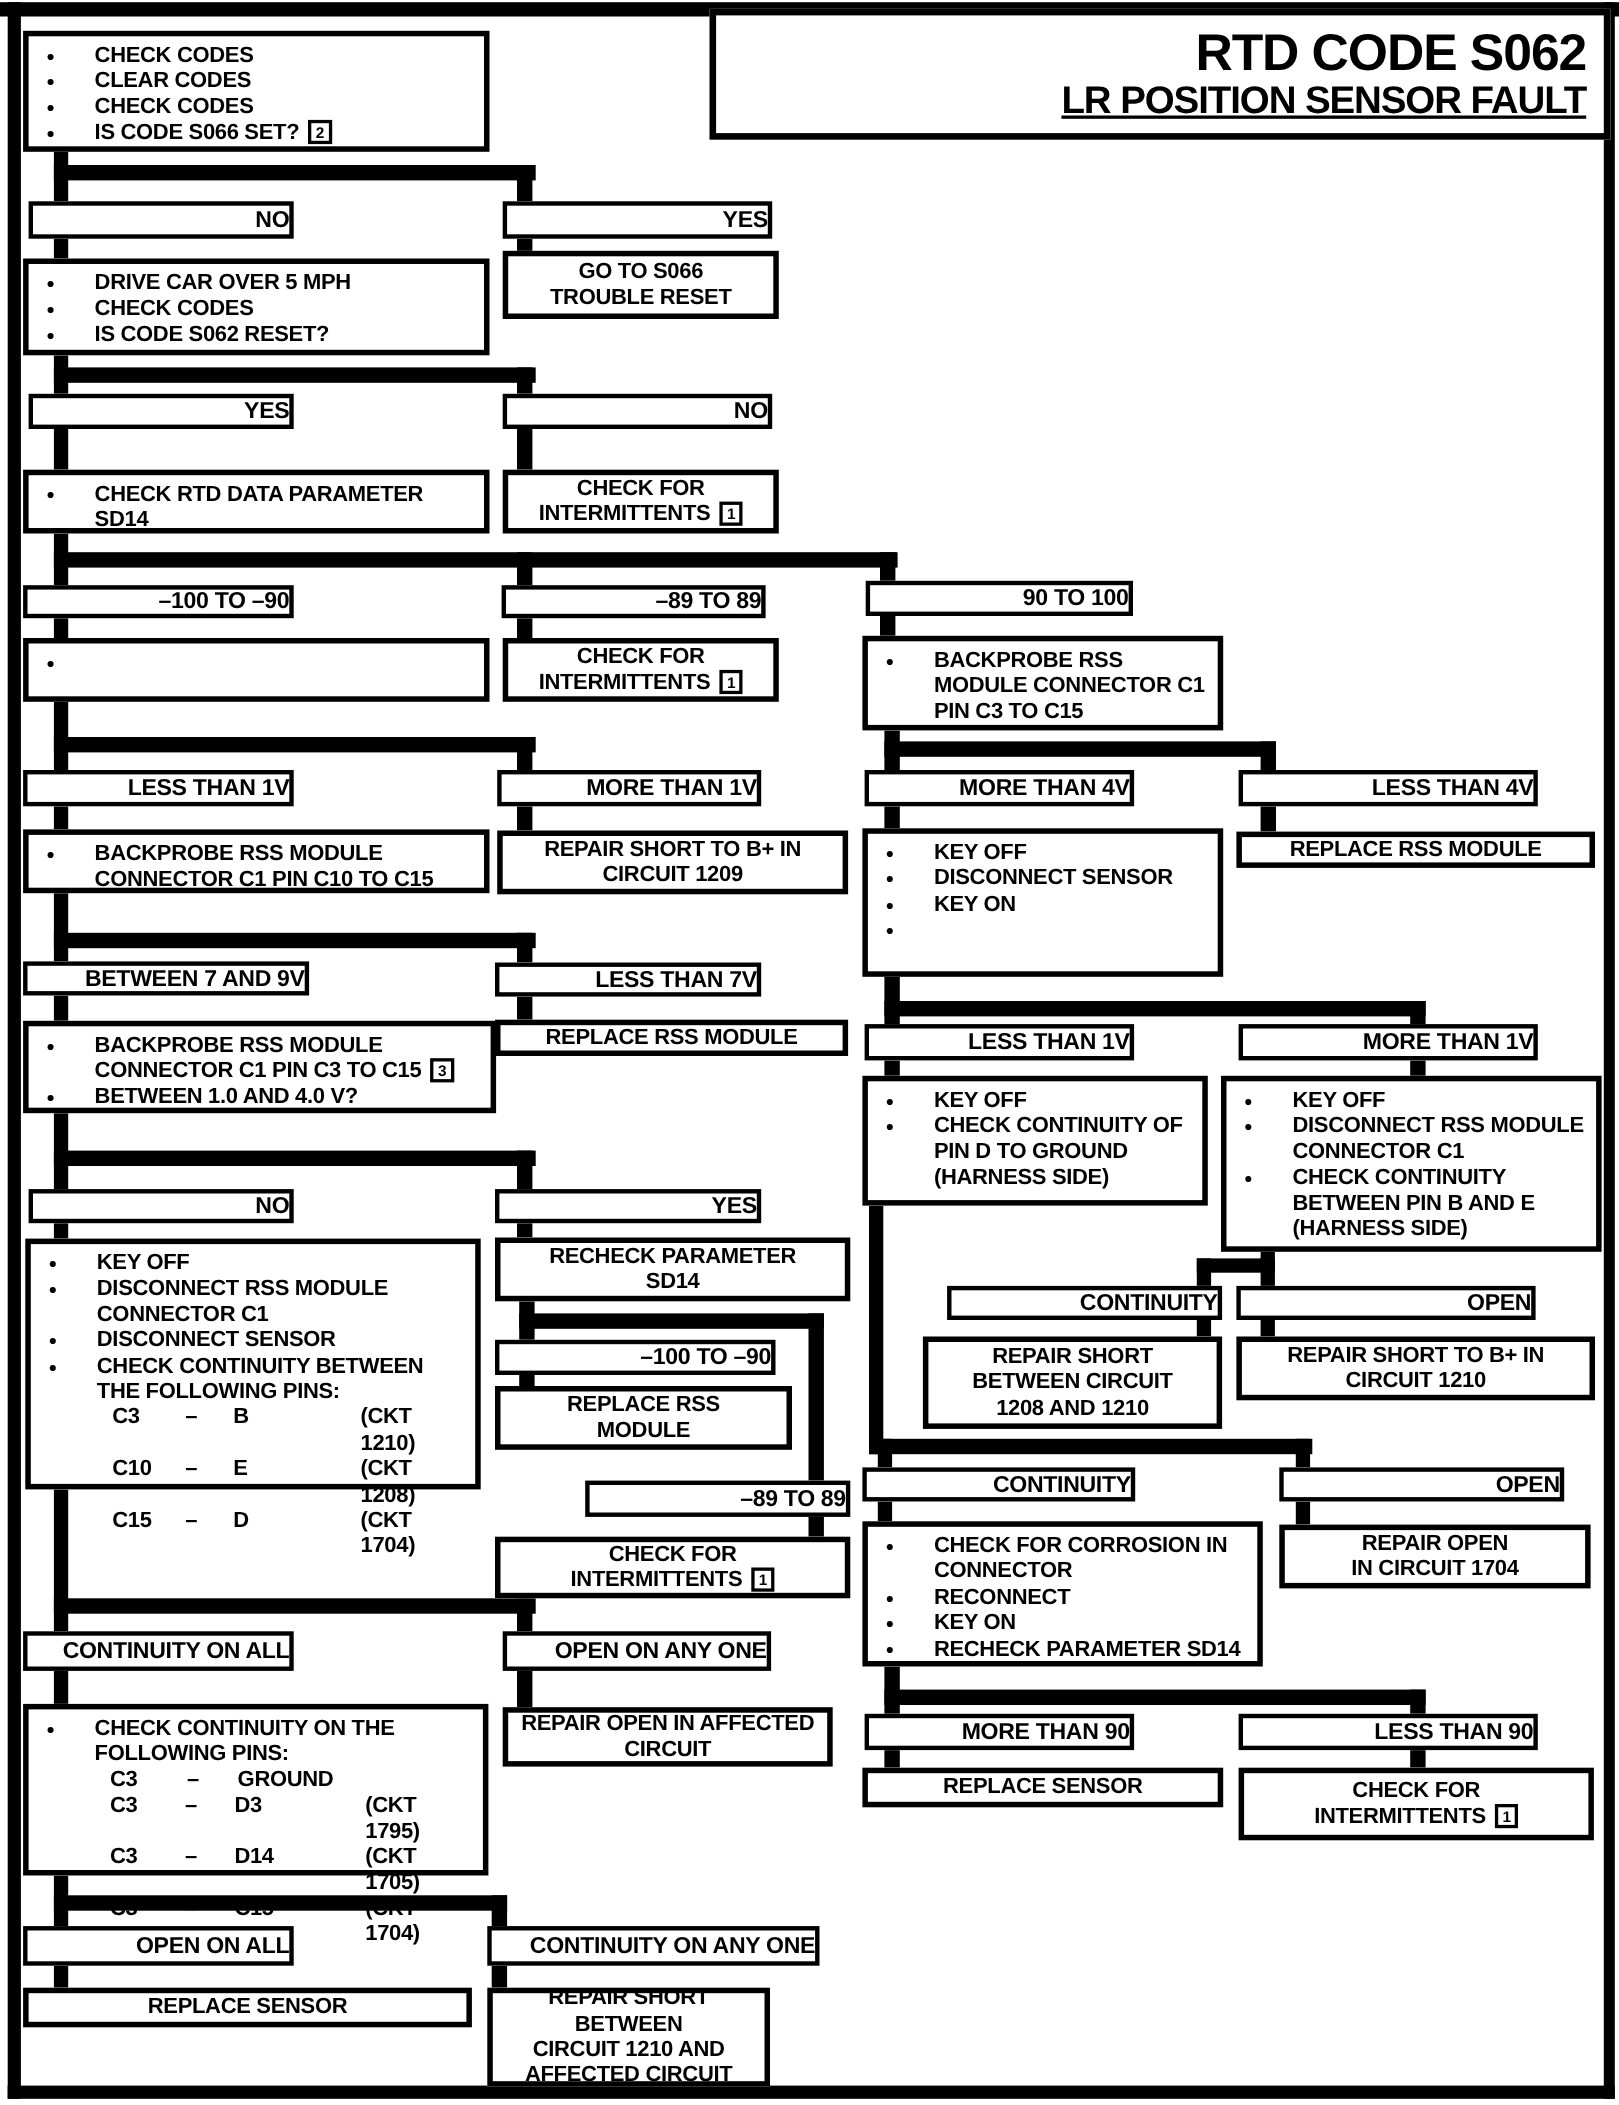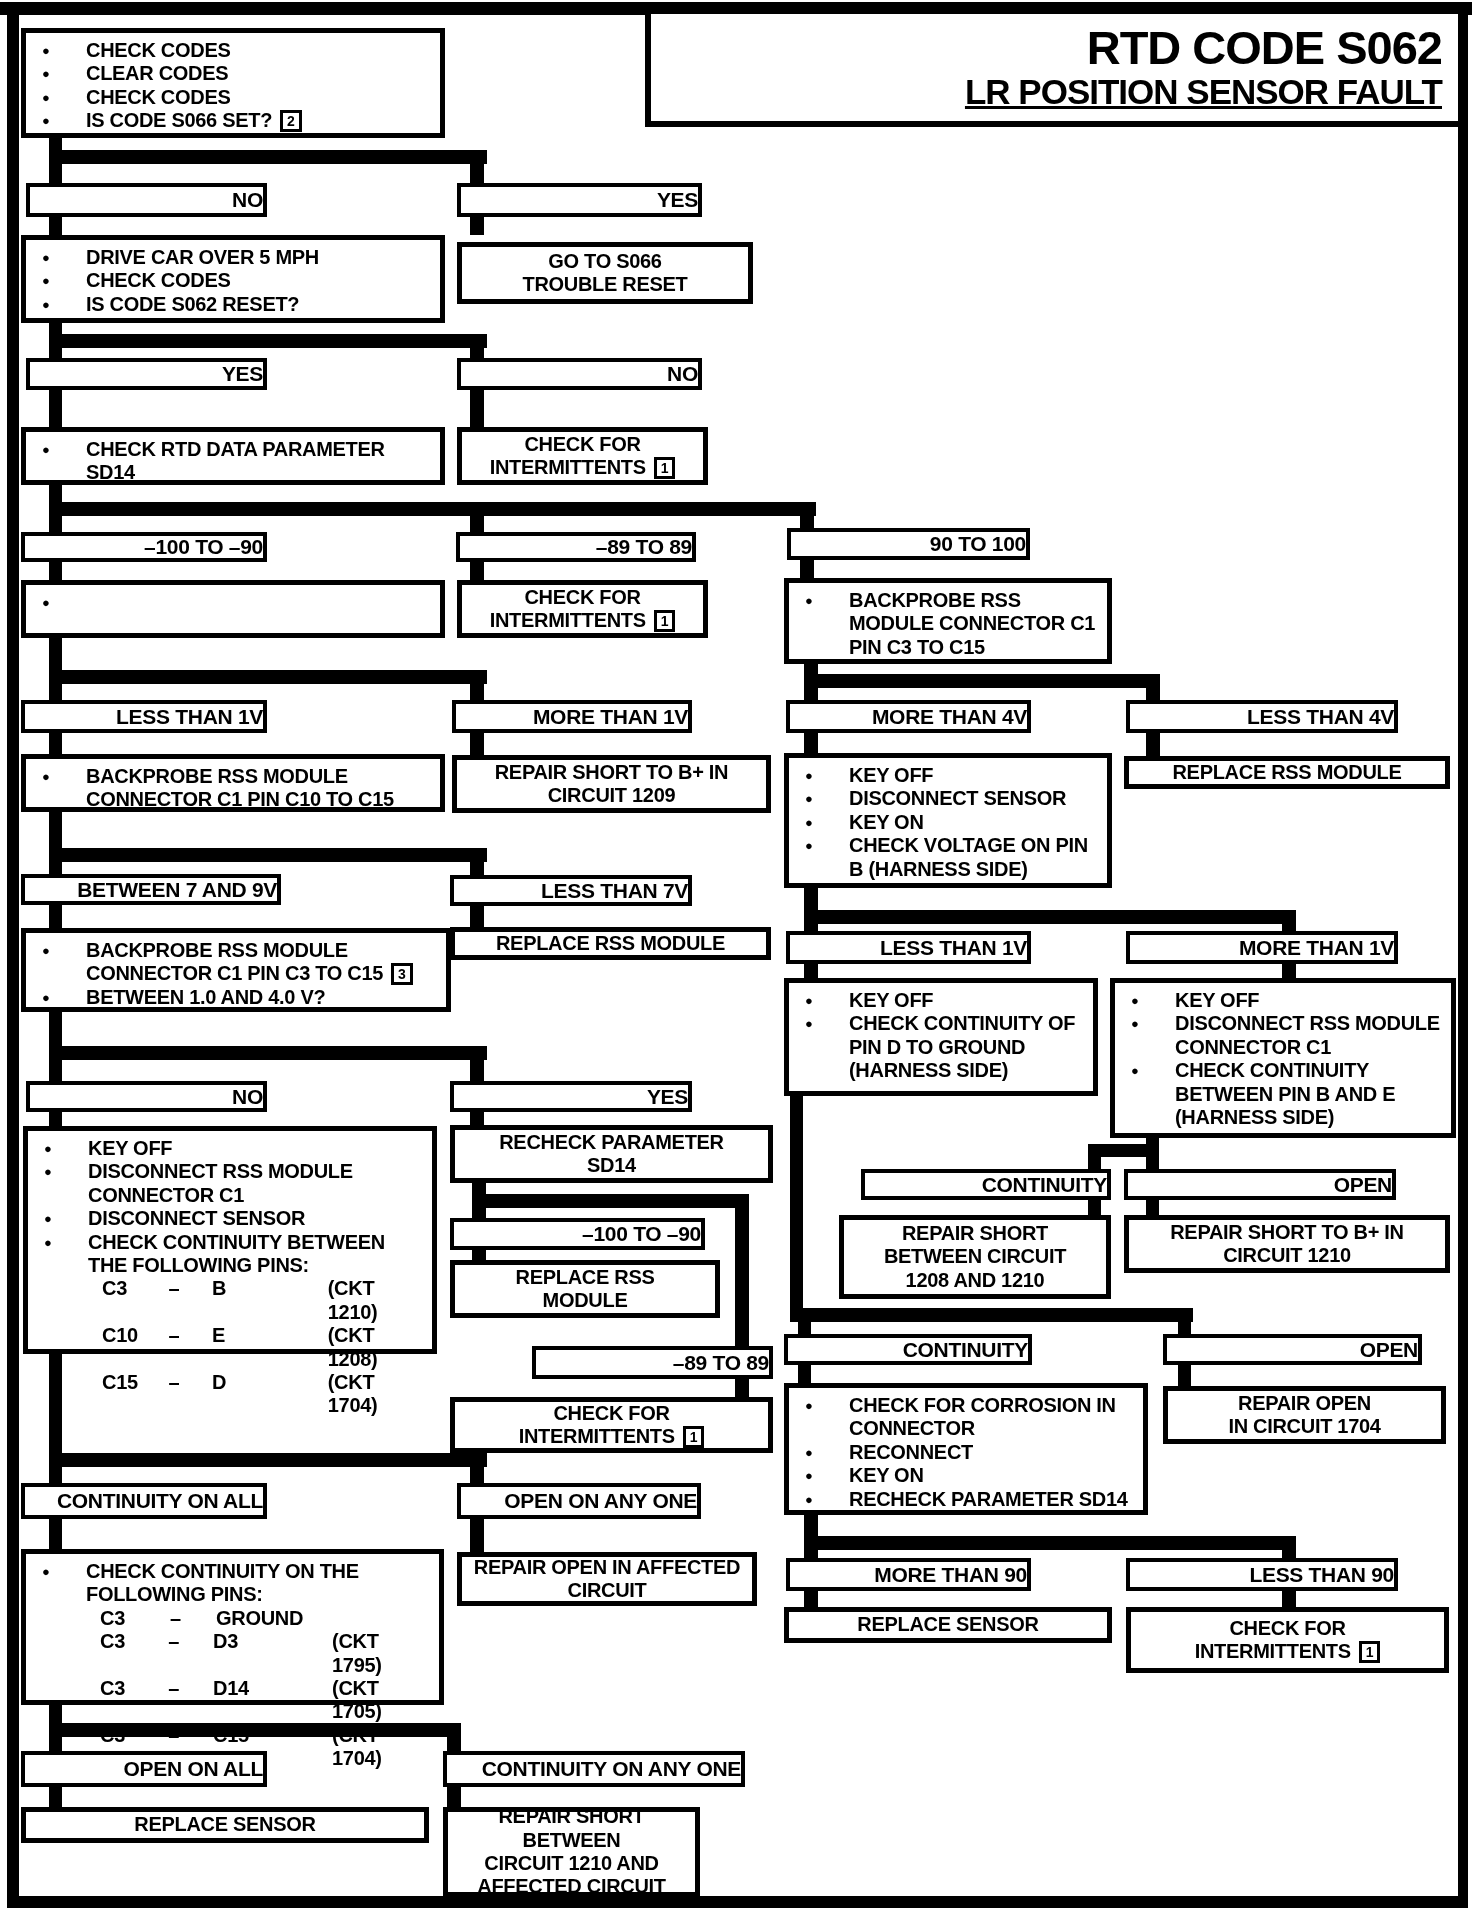--- a/index.html
+++ b/index.html
@@ -143,21 +143,21 @@
         </div>
         <div class="item">
           <div class="bull">●</div>
           <span class="txt">CHECK CODES</span>
         </div>
         <div class="item">
           <div class="bull">●</div>
           <span class="txt">IS CODE S062 RESET?</span>
         </div>
       </div>
-      <div class="node center" style="left: 457px; top: 242px; width: 296px; height: 62px;">
+      <div class="node center" style="left: 457px; top: 228px; width: 251px; height: 62px;">
         <div class="cline">GO TO S066</div>
         <div class="cline">TROUBLE RESET</div>
       </div>
       <div class="node label" style="left: 26px; top: 358px; width: 241px; height: 32px;">
         <div class="cline">YES</div>
       </div>
       <div class="node label" style="left: 457px; top: 358px; width: 245px; height: 32px;">
         <div class="cline">NO</div>
       </div>
       <div class="node content" style="left: 21px; top: 427px; width: 424px; height: 58px;">
@@ -224,21 +224,20 @@
         <div class="item">
           <div class="bull">●</div>
           <span class="txt">DISCONNECT SENSOR</span>
         </div>
         <div class="item">
           <div class="bull">●</div>
           <span class="txt">KEY ON</span>
         </div>
         <div class="item">
           <div class="bull">●</div>
-          <span class="txt">CHECK VOLTAGE ON PIN B (HARNESS SIDE)</span>
         </div>
       </div>
       <div class="node center" style="left: 1124px; top: 756px; width: 326px; height: 33px;">
         <div class="cline">REPLACE RSS MODULE</div>
       </div>
       <div class="node label" style="left: 21px; top: 874px; width: 260px; height: 31px;">
         <div class="cline">BETWEEN 7 AND 9V</div>
       </div>
       <div class="node label" style="left: 450px; top: 875px; width: 242px; height: 31px;">
         <div class="cline">LESS THAN 7V</div>

